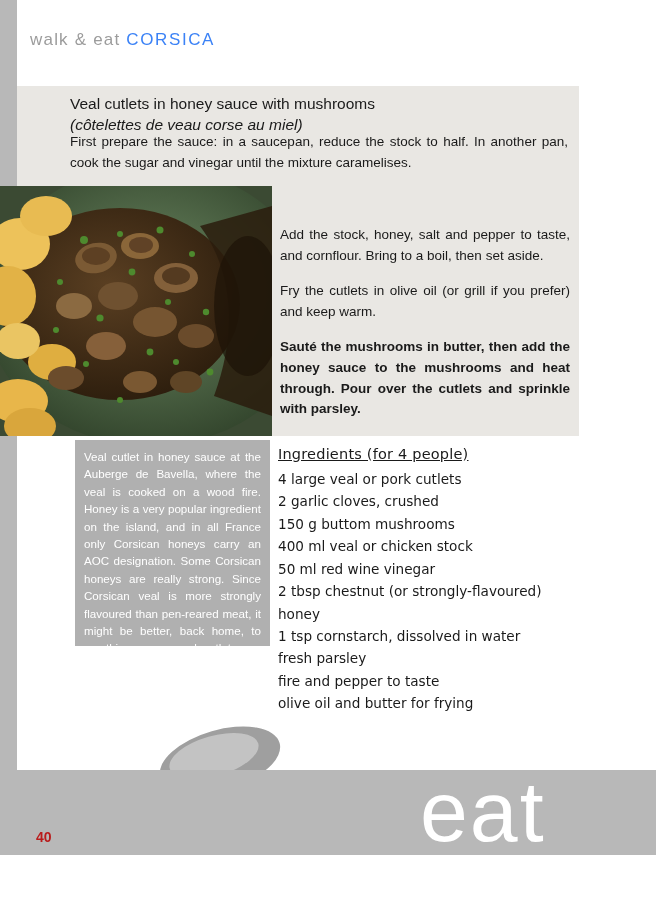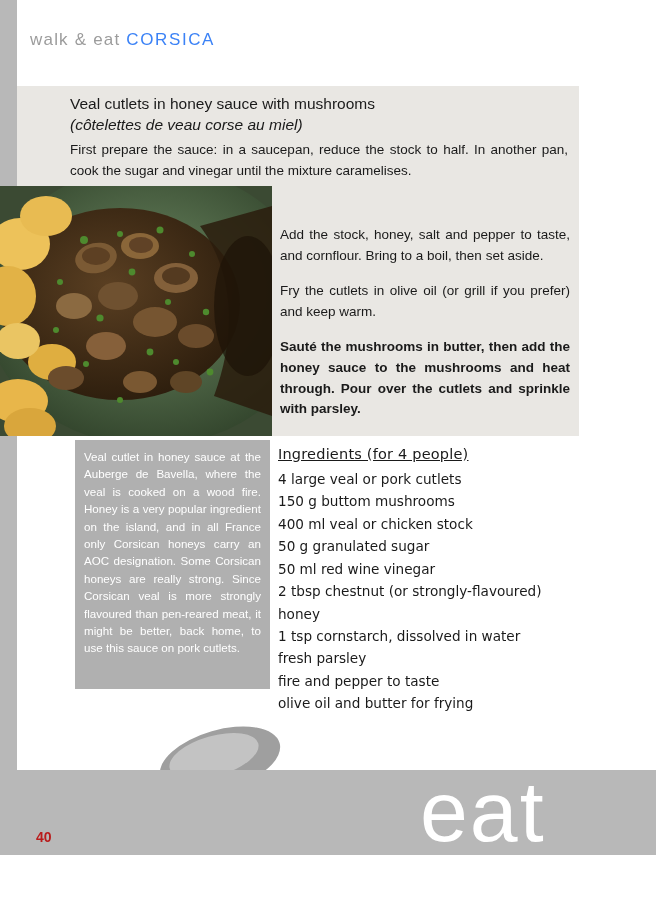--- a/index.html
+++ b/index.html
@@ -62,21 +62,21 @@
     line-height: 1.35;
     margin: 0;
   }
   .recipe-title .subtitle {
     font-style: italic;
   }
 
   .intro {
     position: absolute;
     left: 70px;
-    top: 140px;
+    top: 132px;
     width: 498px;
     font-size: 13.5px;
     line-height: 1.55;
     color: #1a1a1a;
     text-align: justify;
   }
 
   
   .photo {
     position: absolute;
@@ -103,21 +103,21 @@
   }
   .method p { margin: 0 0 14px 0; }
   .method p:last-child { margin-bottom: 0; font-weight: bold; }
 
   
   .caption-box {
     position: absolute;
     left: 75px;
     top: 440px;
     width: 195px;
-    height: 249px;
+    height: 206px;
     background: #b0b0b0;
     color: #ffffff;
     box-sizing: border-box;
     padding: 8px 9px;
     font-size: 11.6px;
     line-height: 1.5;
     text-align: justify;
   }
 
   
@@ -276,23 +276,23 @@
   <p>Fry the cutlets in olive oil (or grill if you prefer) and keep warm.</p>
   <p>Sauté the mushrooms in butter, then add the honey sauce to the mushrooms and heat through. Pour over the cutlets and sprinkle with parsley.</p>
 </div>
 
 <div class="caption-box">Veal cutlet in honey sauce at the Auberge de Bavella, where the veal is cooked on a wood fire. Honey is a very popular ingredient on the island, and in all France only Corsican honeys carry an AOC designation. Some Corsican honeys are really strong. Since Corsican veal is more strongly flavoured than pen-reared meat, it might be better, back home, to use this sauce on pork cutlets.</div>
 
 <div class="ingredients">
   <div class="ing-title">Ingredients (for 4 people)</div>
   <ul class="ing-list">
     <li>4 large veal or pork cutlets</li>
+    <li>2 garlic cloves, crushed</li>
     <li>150 g buttom mushrooms</li>
     <li>400 ml veal or chicken stock</li>
-    <li>50 g granulated sugar</li>
     <li>50 ml red wine vinegar</li>
     <li>2 tbsp chestnut (or strongly-flavoured) honey</li>
     <li>1 tsp cornstarch, dissolved in water</li>
     <li>fresh parsley</li>
     <li>fire and pepper to taste</li>
     <li>olive oil and butter for frying</li>
   </ul>
 </div>
 
 <svg class="spoon" viewBox="0 0 350 120">

